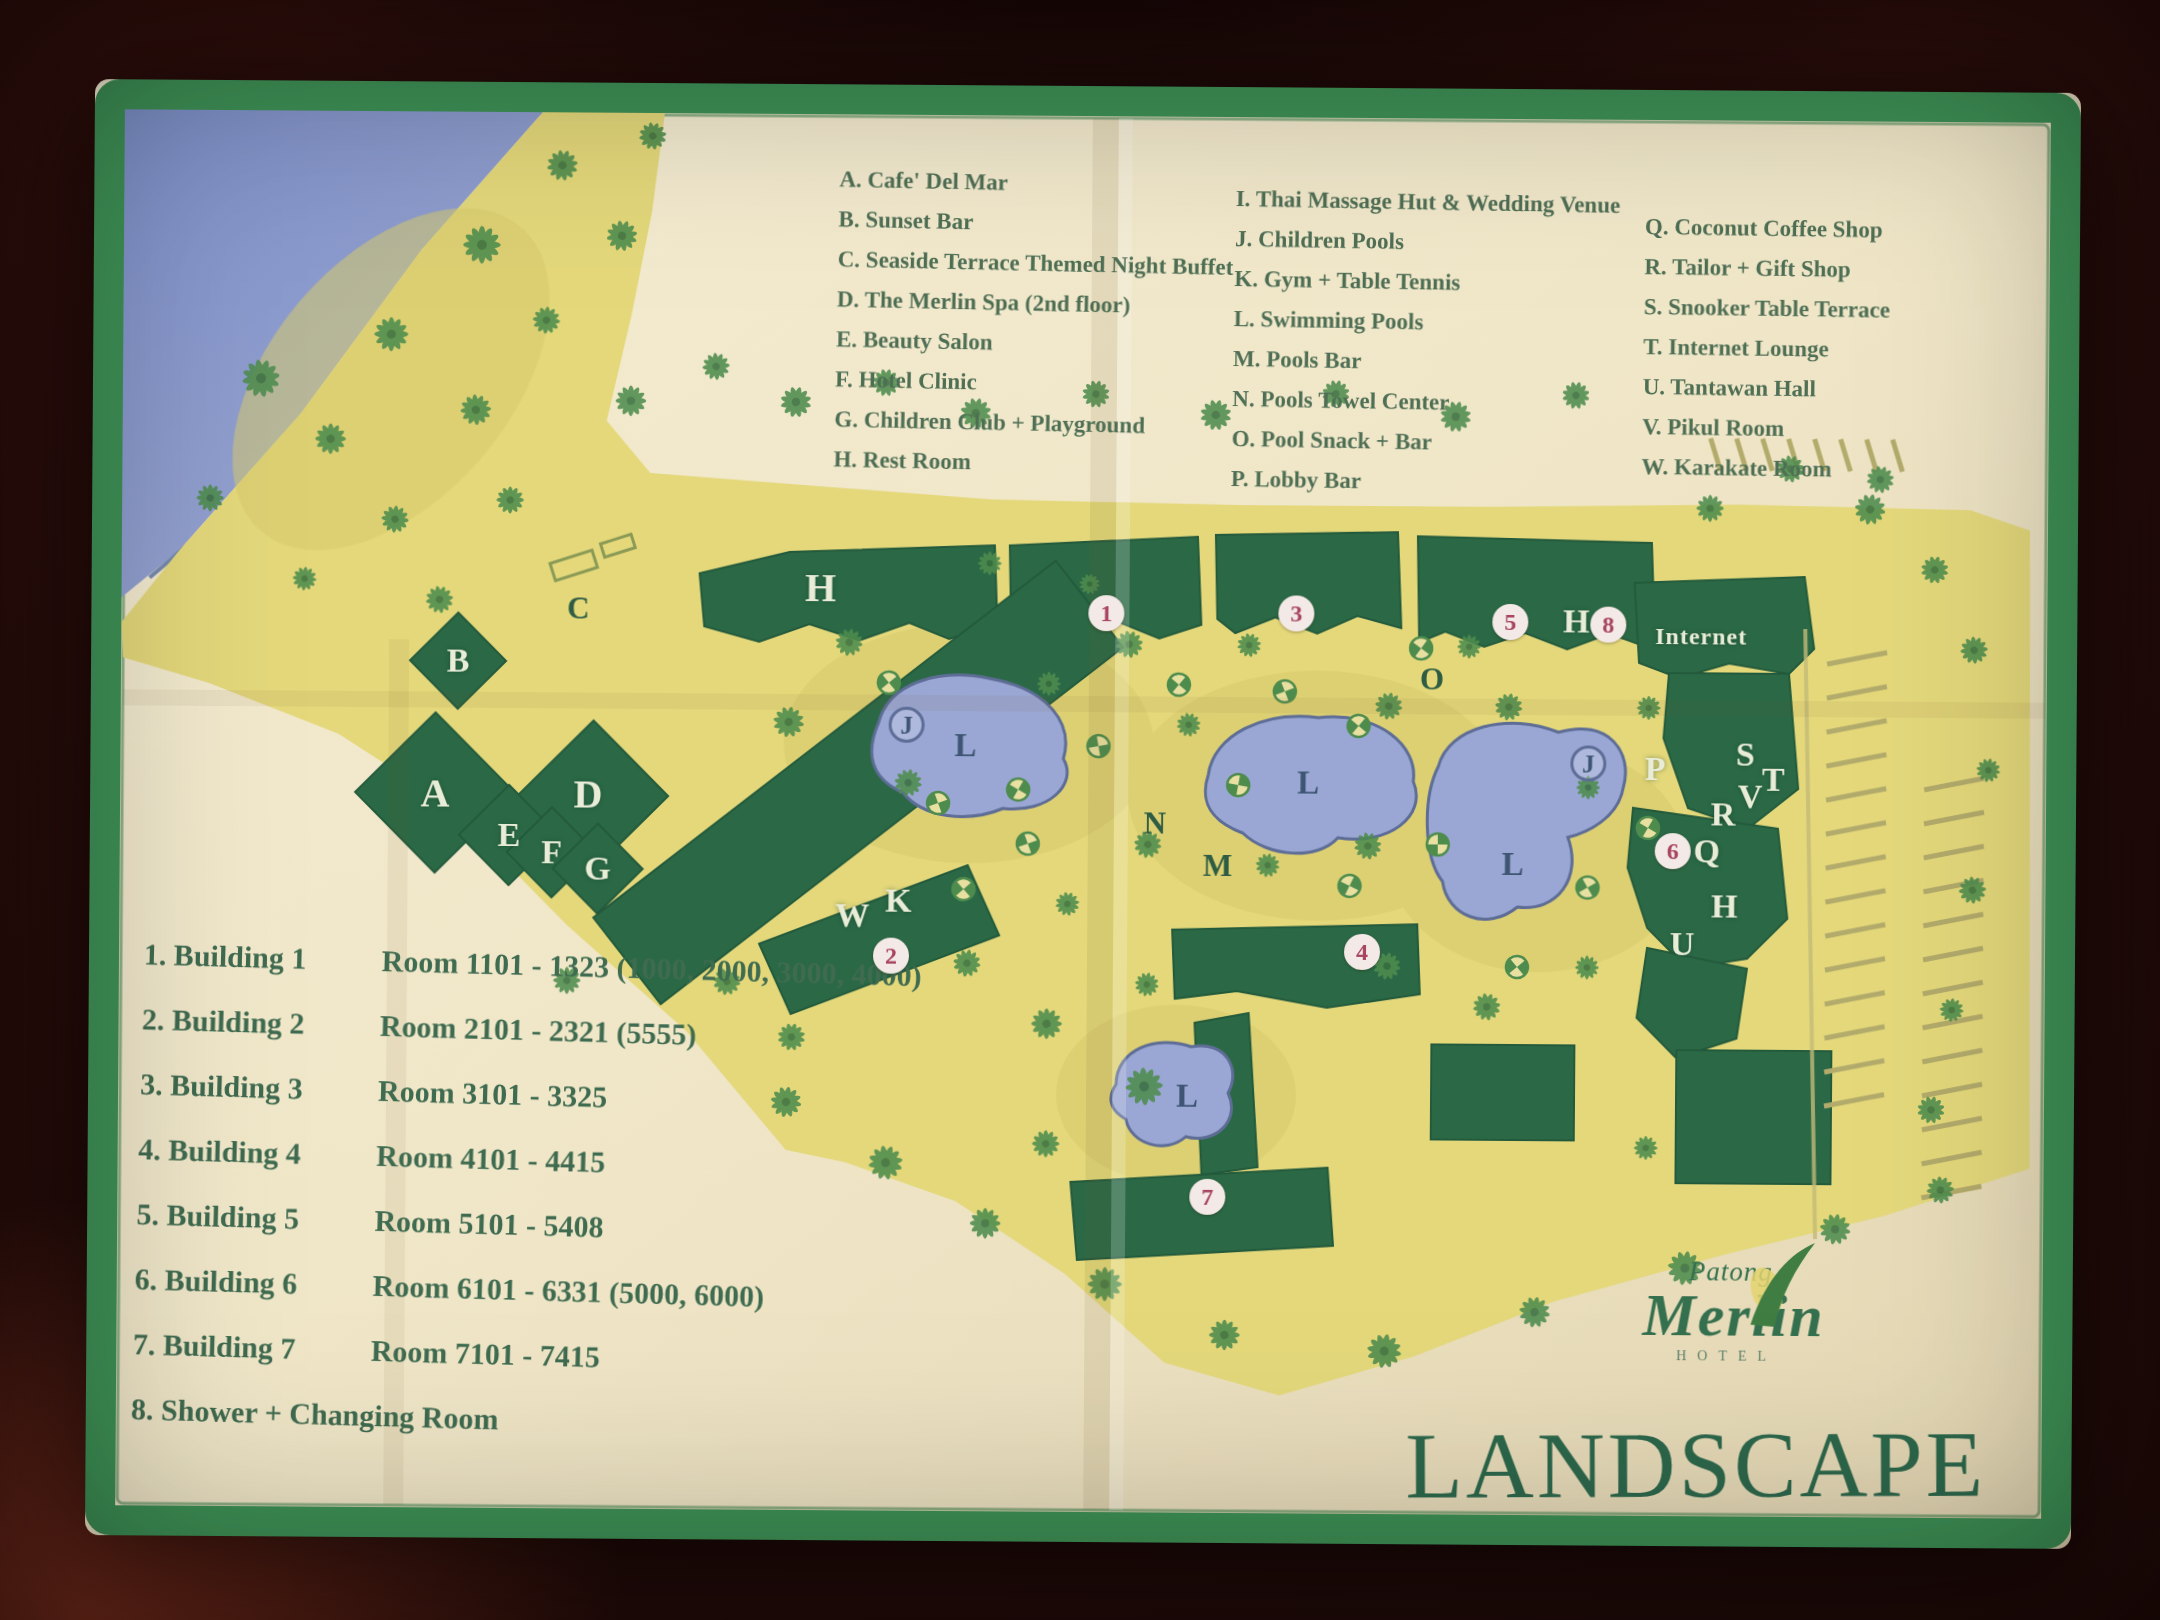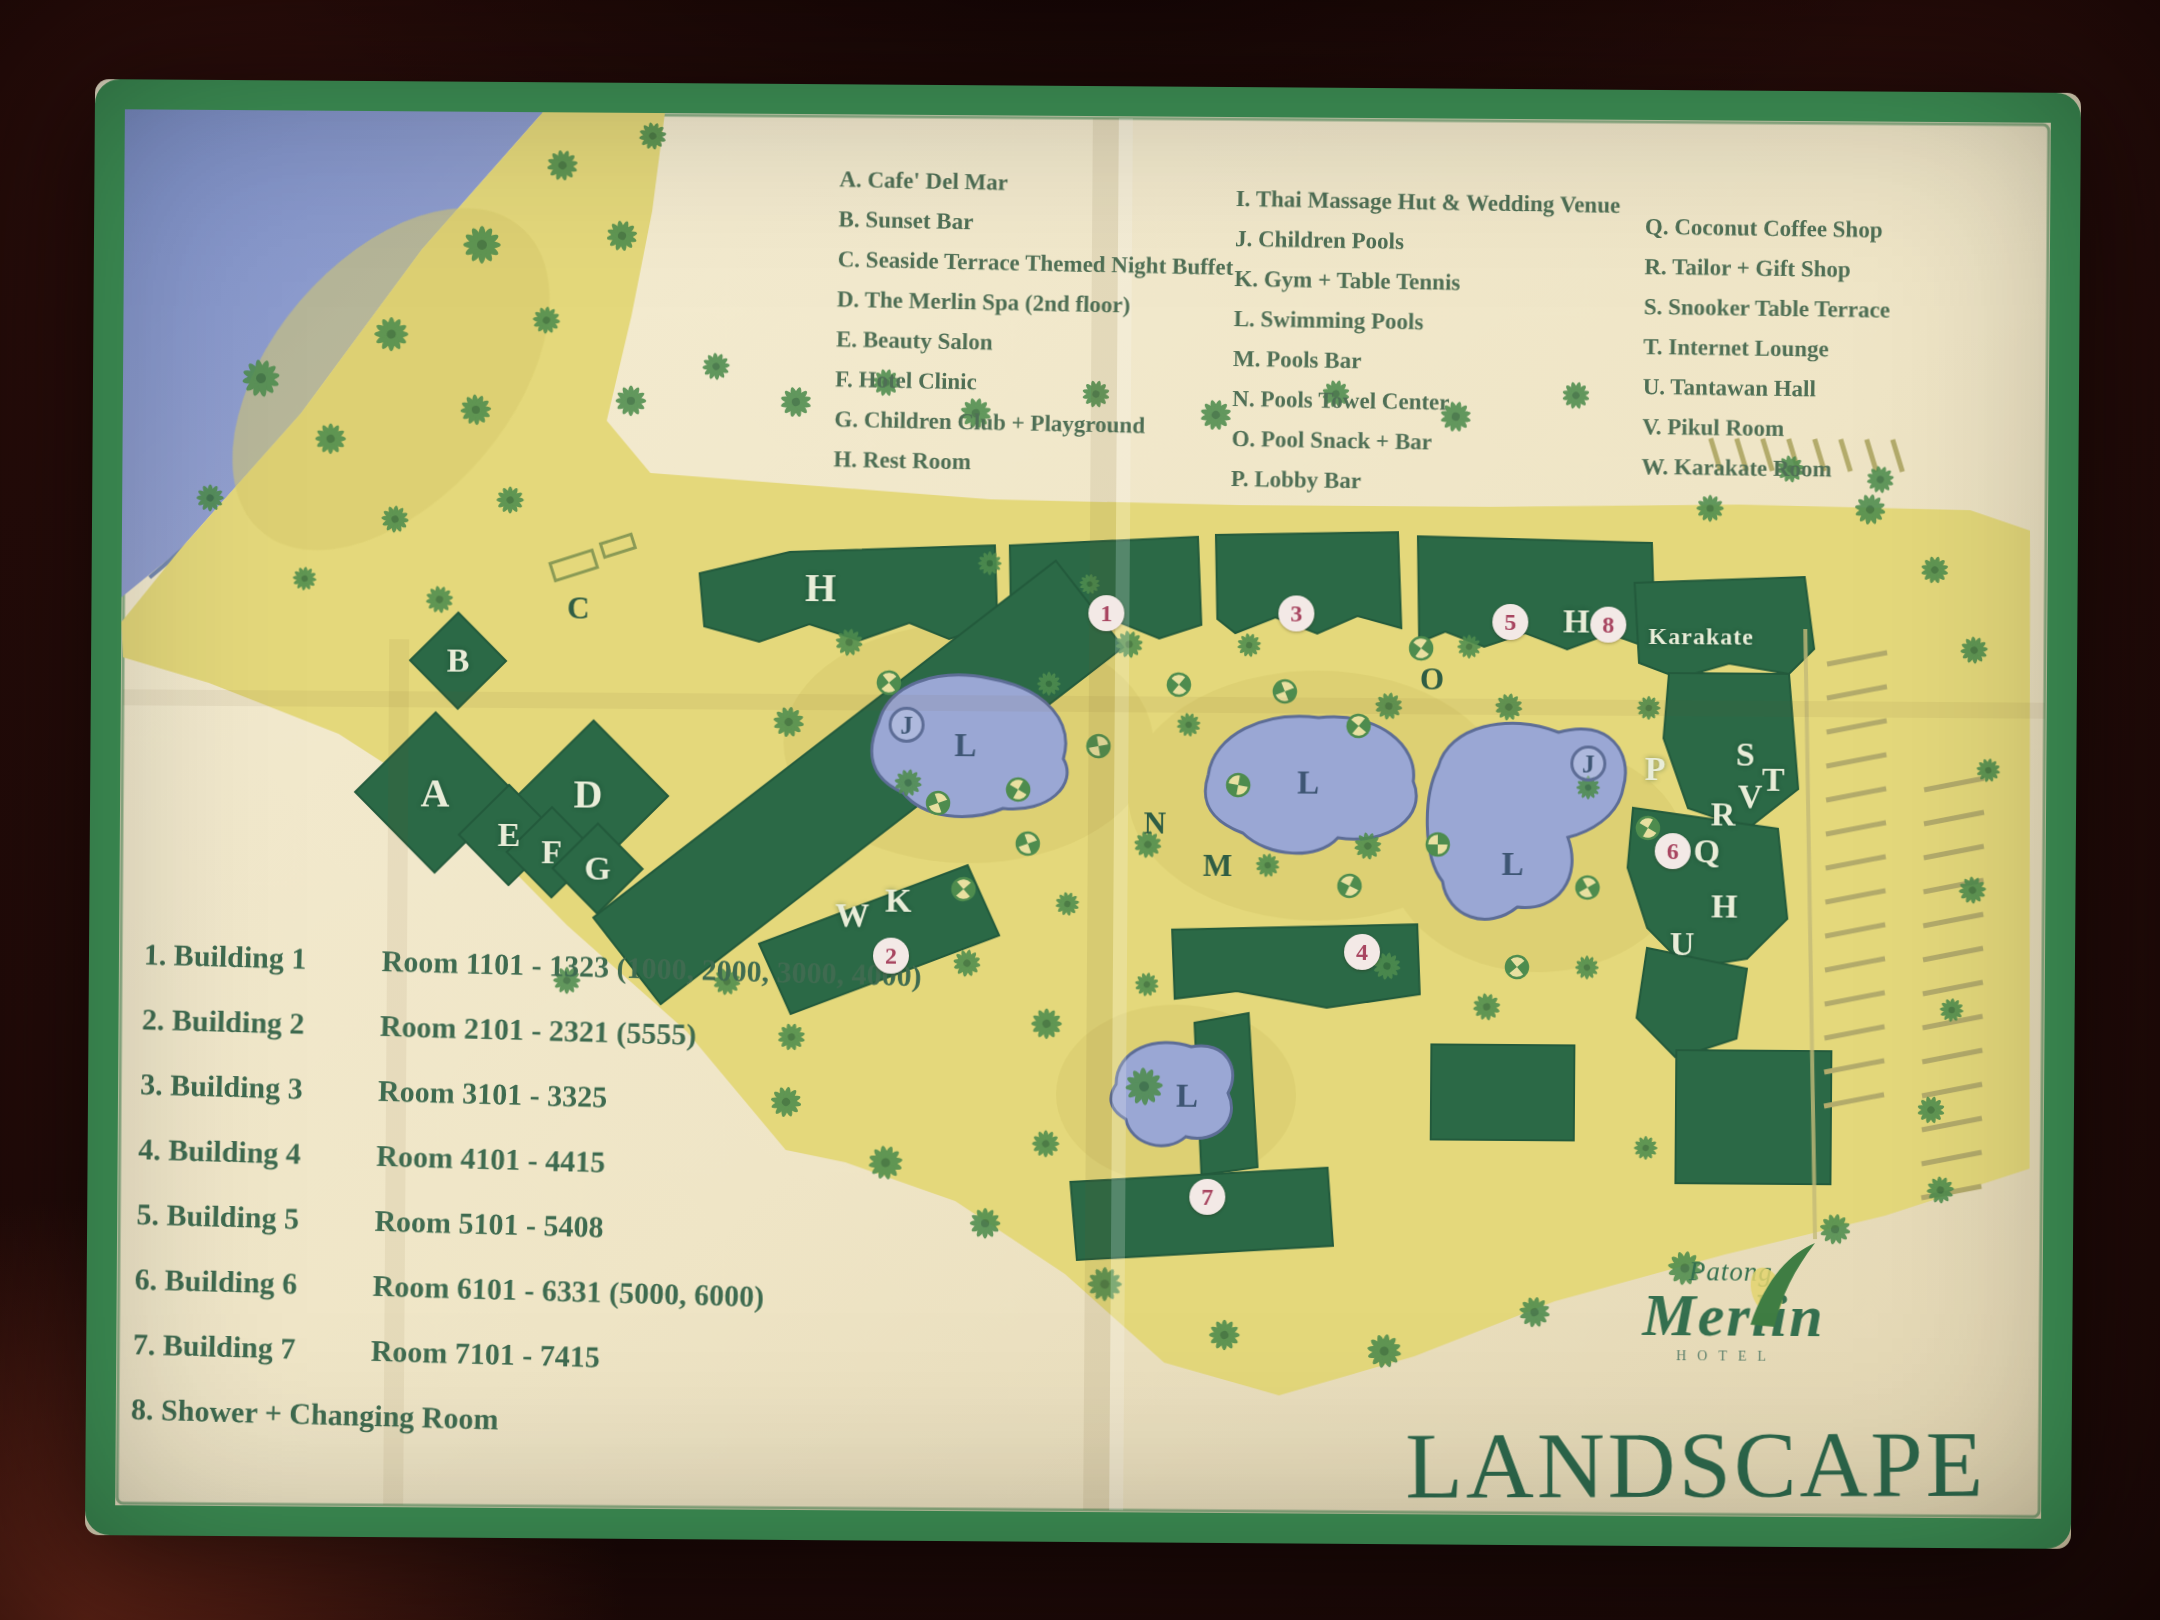--- a/index.html
+++ b/index.html
@@ -390,21 +390,21 @@
       <div class="ml circletter" style="left: 818px; top: 642px;">J</div>
       <div class="ml circletter" style="left: 1500px; top: 676px;">J</div>
       <div class="ml circnum" style="left: 1017px; top: 529px;">1</div>
       <div class="ml circnum" style="left: 1207px; top: 528px;">3</div>
       <div class="ml circnum" style="left: 1421px; top: 535px;">5</div>
       <div class="ml circnum" style="left: 1519px; top: 537px;">8</div>
       <div class="ml circnum" style="left: 804px; top: 873px;">2</div>
       <div class="ml circnum" style="left: 1275px; top: 866px;">4</div>
       <div class="ml circnum" style="left: 1585px; top: 763px;">6</div>
       <div class="ml circnum" style="left: 1122px; top: 1112px;">7</div>
-      <div class="ml reception" style="left: 1612px; top: 548px;">Karakate</div>
+      <div class="ml reception" style="left: 1612px; top: 548px;">Internet</div>
     </div>
 
   <div id="logo">
     <svg class="leaf" width="90" height="90" viewBox="0 0 90 90">
       <ellipse cx="34" cy="52" rx="15" ry="24" fill="#e3d36e" opacity=".85" transform="rotate(-18 34 52)"></ellipse>
       <path d="M18,86 C34,38 58,14 82,4 C62,30 48,58 42,88 Z" fill="#3f7d43"></path>
     </svg>
     <span class="patong">Patong</span>
     <span class="merlin">Merlin</span>
     <span class="hotel">HOTEL</span>

